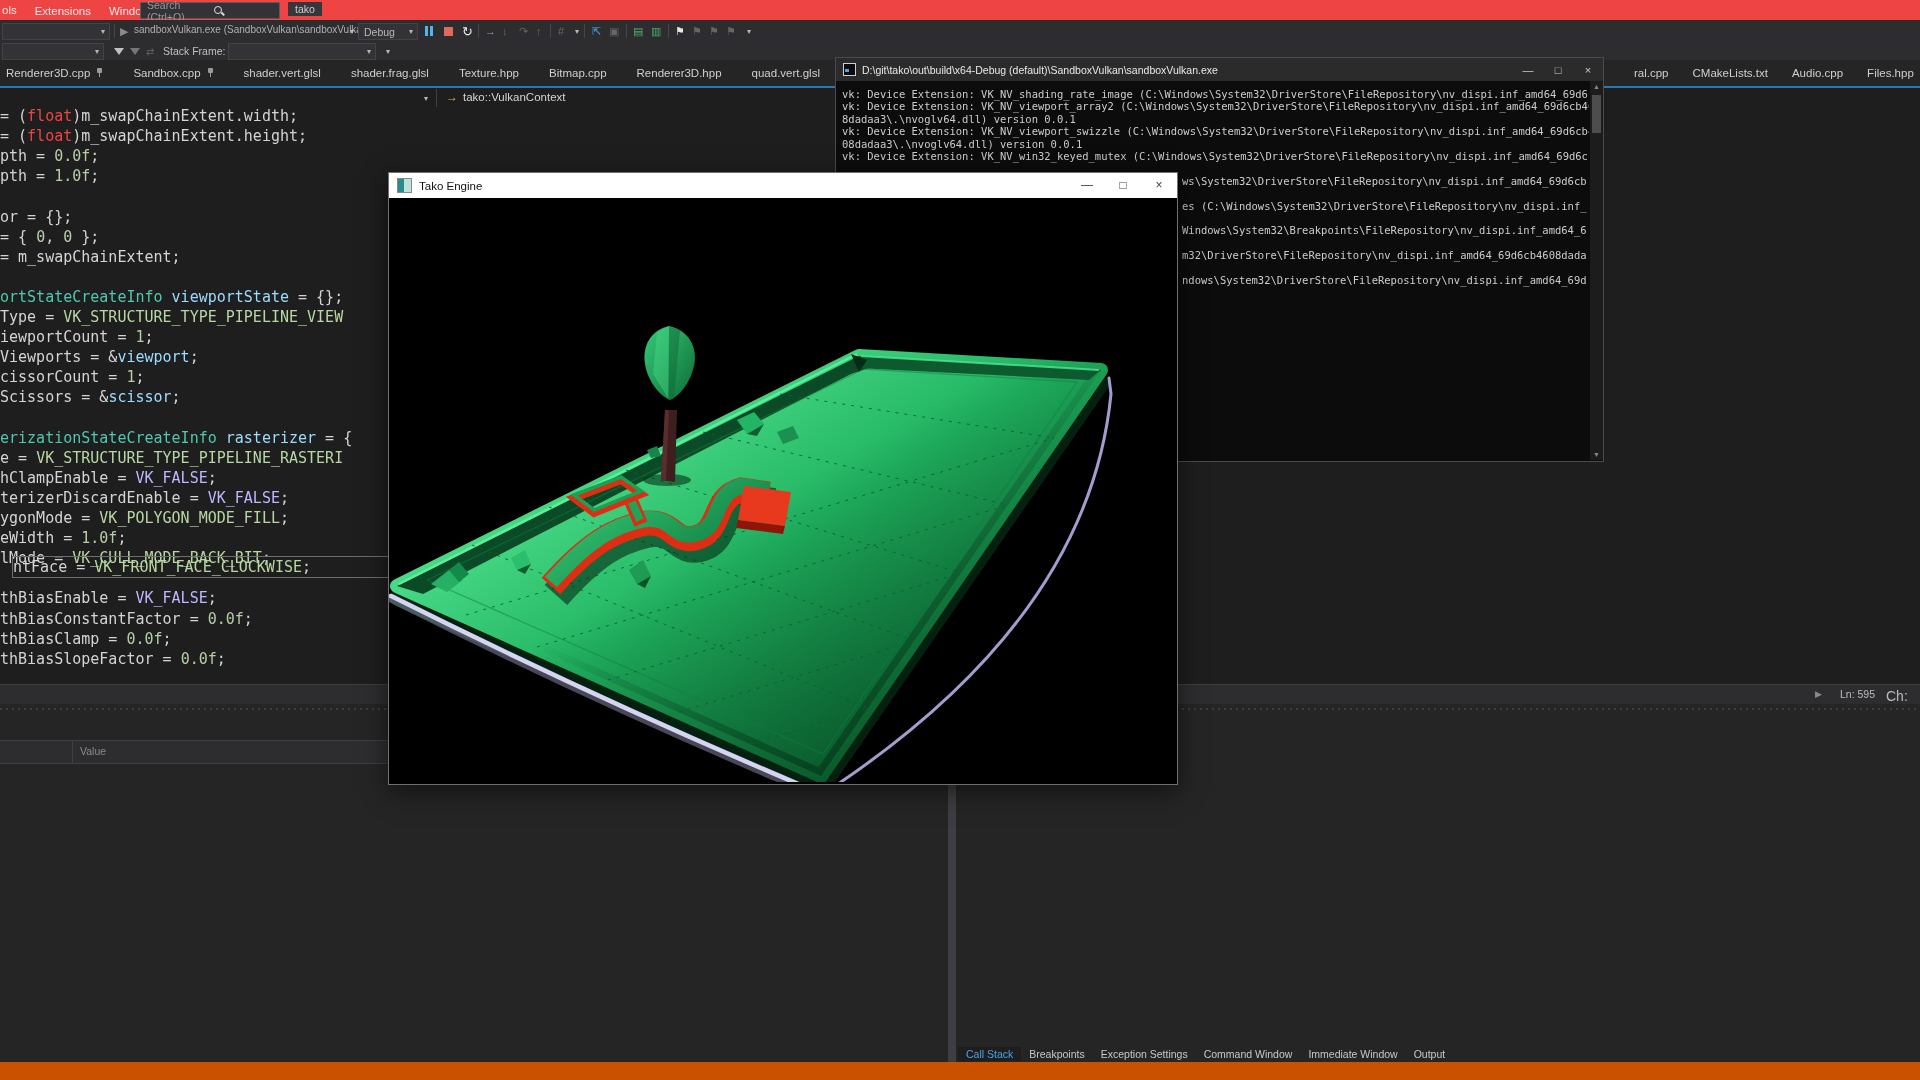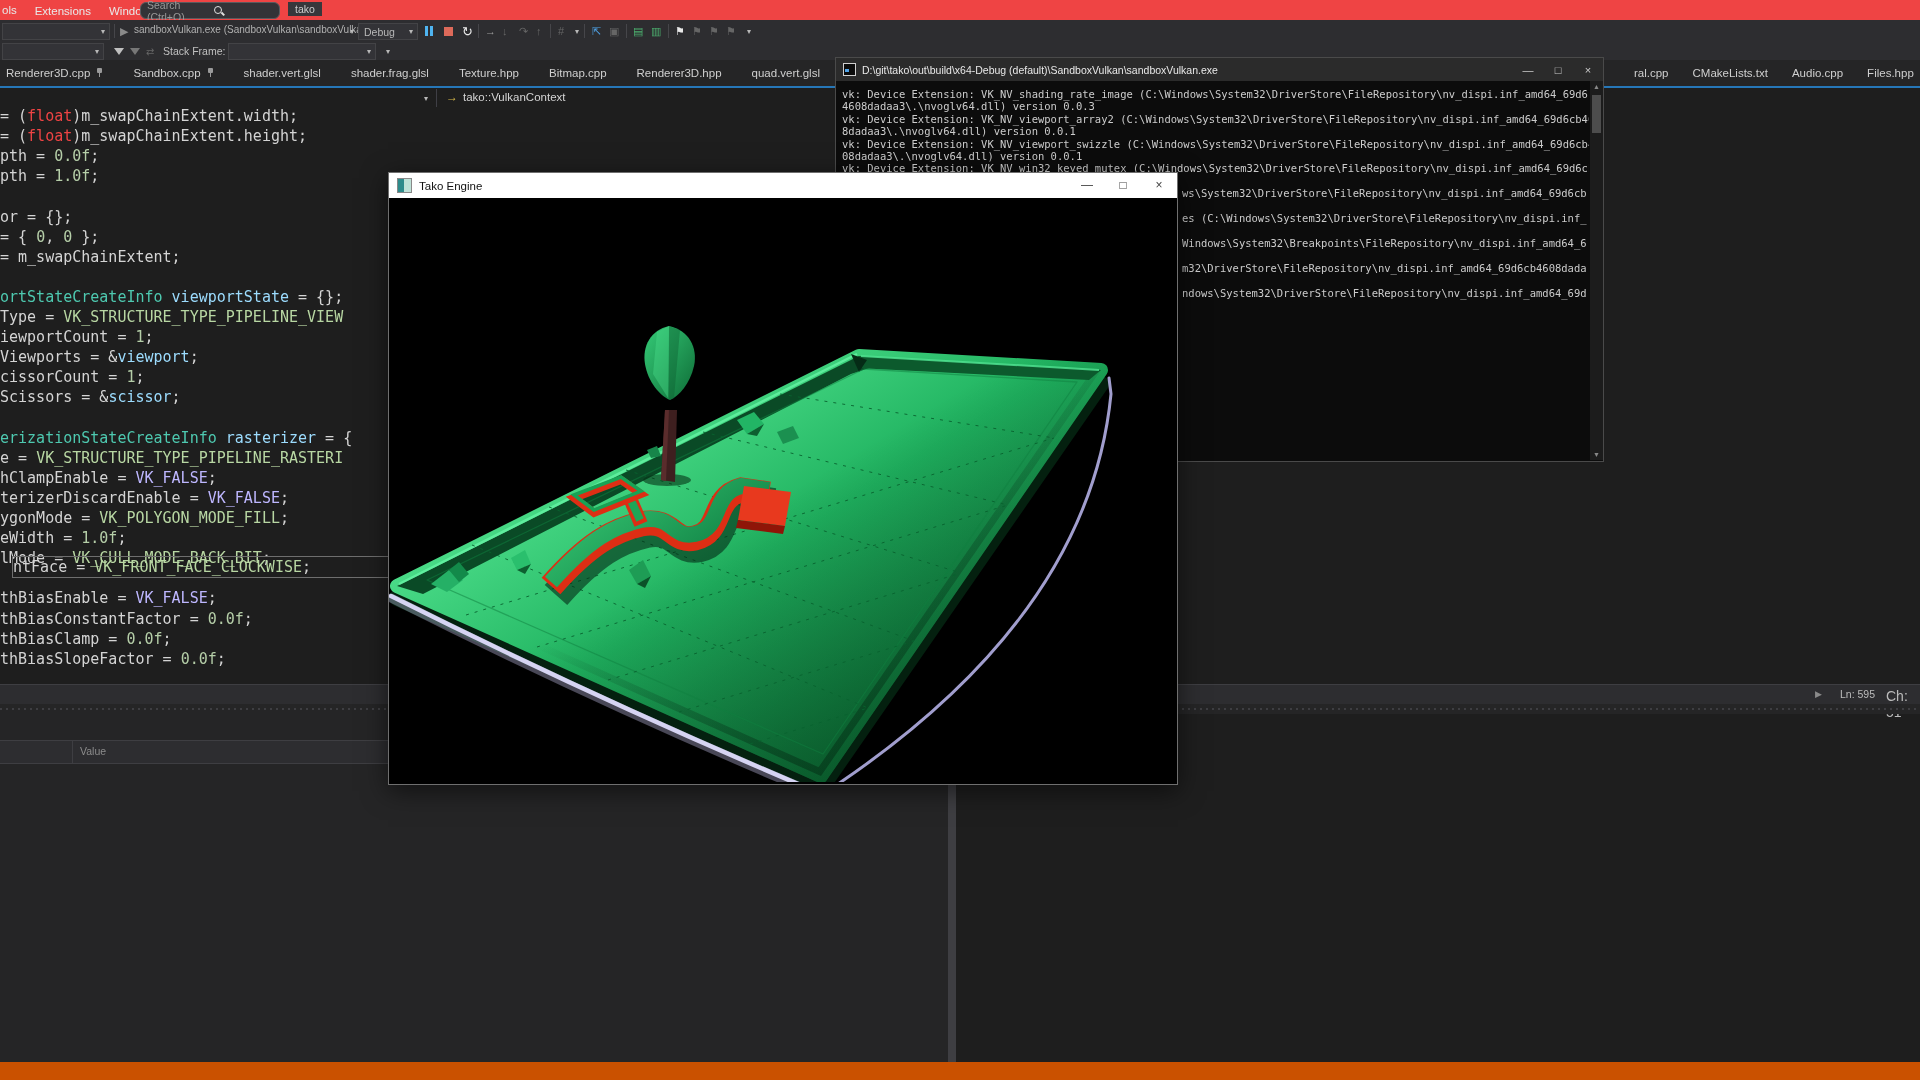--- a/index.html
+++ b/index.html
@@ -5,21 +5,21 @@
   html,body{margin:0;padding:0;background:#111;}
   #screen{position:relative;width:1920px;height:1080px;background:#1E1E1E;overflow:hidden;
           font-family:"Liberation Sans",sans-serif;color:#D4D4D4;}
   .abs{position:absolute;}
 
   
   #titlebar{left:0;top:0;width:1920px;height:20px;background:#ef4444;display:flex;align-items:center;}
   .menu-item{font-size:11.5px;color:#E8E8E8;margin-right:18px;white-space:nowrap;}
   #menu-partial{margin-left:2px;}
   #search-box{position:absolute;left:140px;top:2px;width:138px;height:15px;background:#333337;
-              border:1px solid #5A5A5E;border-radius:6px;display:flex;align-items:center;}
+              border:1px solid #5A5A5E;border-radius:1px;display:flex;align-items:center;}
   #search-box span{font-size:10.5px;color:#999;margin-left:6px;flex:1;}
   .mag{position:relative;width:10px;height:10px;margin-right:5px;}
   .mag::before{content:'';position:absolute;left:0;top:0;width:6px;height:6px;border:1.5px solid #E0E0E0;border-radius:50%;}
   .mag::after{content:'';position:absolute;left:7px;top:7px;width:4px;height:1.5px;background:#E0E0E0;transform:rotate(45deg);}
   #win-title{position:absolute;left:288px;top:2px;background:#37373B;color:#CCC;font-size:10.5px;padding:1px 7px;}
 
   #toolbar2{left:0;top:20px;width:1920px;height:22px;background:#2D2D30;}
   #toolbar3{left:0;top:42px;width:1920px;height:18px;background:#2D2D30;border-bottom:1px solid #252526;}
   .combo{position:absolute;background:#333337;border:1px solid #434346;height:15px;display:flex;align-items:center;justify-content:space-between;}
   .combo .cv{font-size:10.5px;color:#B8B8B8;margin-left:5px;white-space:nowrap;}
@@ -288,34 +288,43 @@
   </div>
 
   <div id="hatch" class="abs"></div>
   <div id="panel-left" class="abs">
     <div id="watch-header">
       <span class="vline"></span>
       <span class="vh">Value</span>
     </div>
   </div>
   <div id="vsplit" class="abs"></div>
+  <div id="panel-right" class="abs">
+    <div id="bottom-tabs">
+        <span class="btab active">Call Stack</span>
+        <span class="btab">Breakpoints</span>
+        <span class="btab">Exception Settings</span>
+        <span class="btab">Command Window</span>
+        <span class="btab">Immediate Window</span>
+        <span class="btab">Output</span>
+      </div>
+  </div>
 
   <div id="statusbar" class="abs"></div>
 
   <div id="console-win" class="abs">
     <div id="console-title">
       <span class="cicon"></span>
       <span class="ct">D:\git\tako\out\build\x64-Debug (default)\SandboxVulkan\sandboxVulkan.exe</span>
       <span class="conbtn">—</span>
       <span class="conbtn">□</span>
       <span class="conbtn">×</span>
     </div>
     <div id="console-body">
         <div class="con-line">vk: Device Extension: VK_NV_shading_rate_image (C:\Windows\System32\DriverStore\FileRepository\nv_dispi.inf_amd64_69d6cb</div>
-        <div class="con-line">4608dadaa3\.\nvoglv64.dll) version 0.0.3</div>
         <div class="con-line">vk: Device Extension: VK_NV_viewport_array2 (C:\Windows\System32\DriverStore\FileRepository\nv_dispi.inf_amd64_69d6cb460</div>
         <div class="con-line">8dadaa3\.\nvoglv64.dll) version 0.0.1</div>
         <div class="con-line">vk: Device Extension: VK_NV_viewport_swizzle (C:\Windows\System32\DriverStore\FileRepository\nv_dispi.inf_amd64_69d6cb46</div>
         <div class="con-line">08dadaa3\.\nvoglv64.dll) version 0.0.1</div>
         <div class="con-line">vk: Device Extension: VK_NV_win32_keyed_mutex (C:\Windows\System32\DriverStore\FileRepository\nv_dispi.inf_amd64_69d6cb4</div>
         <div class="con-line"> </div>
         <div class="con-line" style="padding-left: 340px;">ws\System32\DriverStore\FileRepository\nv_dispi.inf_amd64_69d6cb</div>
         <div class="con-line"> </div>
         <div class="con-line" style="padding-left: 340px;">es (C:\Windows\System32\DriverStore\FileRepository\nv_dispi.inf_</div>
         <div class="con-line"> </div>

